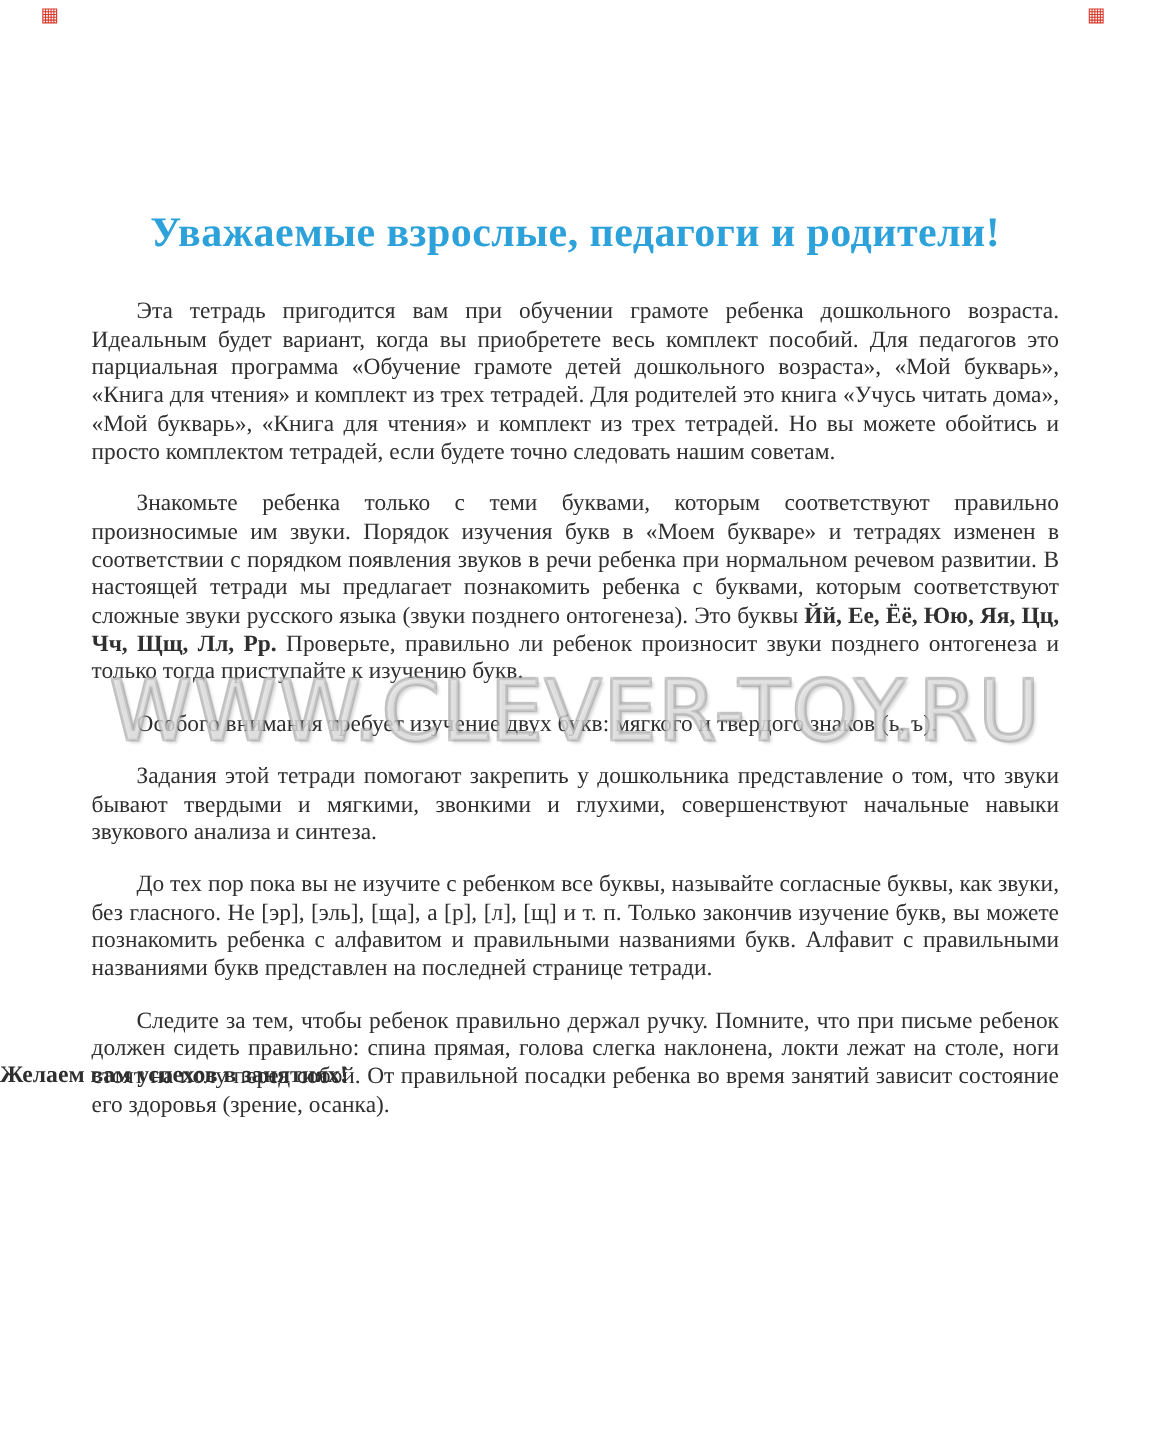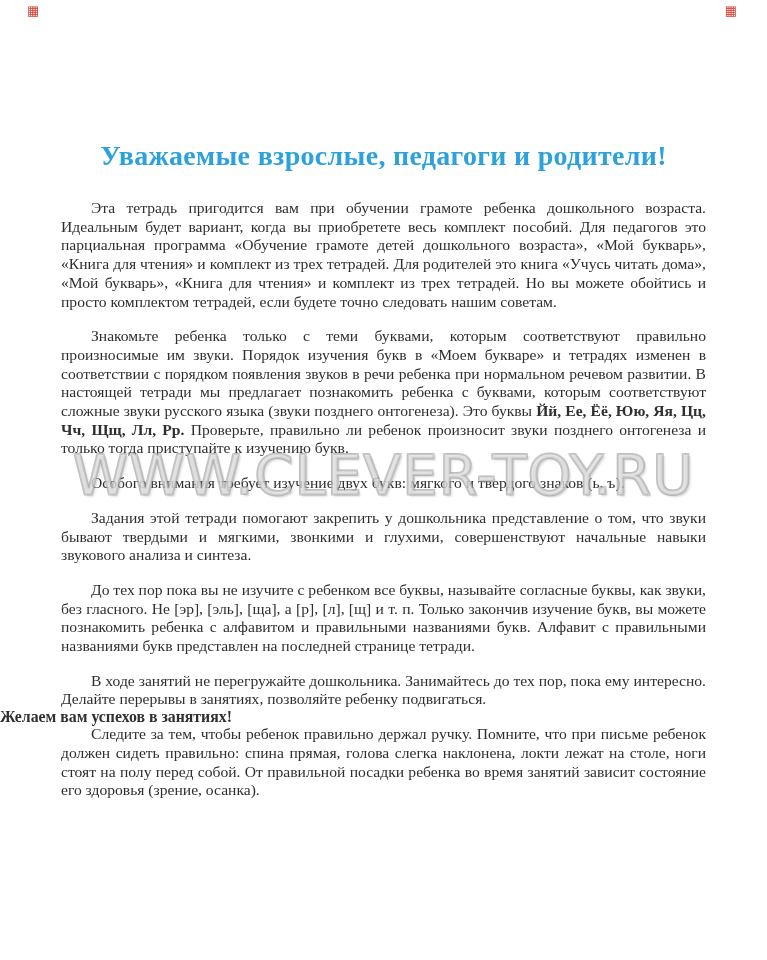--- a/index.html
+++ b/index.html
@@ -89,21 +89,20 @@
   <span class="corner-mark right">▦</span>
 
   <h1 class="title">Уважаемые взрослые, педагоги и родители!</h1>
 
   <div class="body-text" id="paragraphs">
       <p><span>Эта тетрадь пригодится вам при обучении грамоте ребенка дошкольного возраста. Идеальным будет вариант, когда вы приобретете весь комплект пособий. Для педагогов это парциальная программа «Обучение грамоте детей дошкольного возраста», «Мой букварь», «Книга для чтения» и комплект из трех тетрадей. Для родителей это книга «Учусь читать дома», «Мой букварь», «Книга для чтения» и комплект из трех тетрадей. Но вы можете обойтись и просто комплектом тетрадей, если будете точно следовать нашим советам.</span></p>
       <p><span>Знакомьте ребенка только с теми буквами, которым соответствуют правильно произносимые им звуки. Порядок изучения букв в «Моем букваре» и тетрадях изменен в соответствии с порядком появления звуков в речи ребенка при нормальном речевом развитии. В настоящей тетради мы предлагает познакомить ребенка с буквами, которым соответствуют сложные звуки русского языка (звуки позднего онтогенеза). Это буквы </span><span class="b">Йй, Ее, Ёё, Юю, Яя, Цц, Чч, Щщ, Лл, Рр.</span><span> Проверьте, правильно ли ребенок произносит звуки позднего онтогенеза и только тогда приступайте к изучению букв.</span></p>
       <p><span>Особого внимания требует изучение двух букв: мягкого и твердого знаков (ь, ъ).</span></p>
       <p><span>Задания этой тетради помогают закрепить у дошкольника представление о том, что звуки бывают твердыми и мягкими, звонкими и глухими, совершенствуют начальные навыки звукового анализа и синтеза.</span></p>
       <p><span>До тех пор пока вы не изучите с ребенком все буквы, называйте согласные буквы, как звуки, без гласного. Не [эр], [эль], [ща], а [р], [л], [щ] и т. п. Только закончив изучение букв, вы можете познакомить ребенка с алфавитом и правильными названиями букв. Алфавит с правильными названиями букв представлен на последней странице тетради.</span></p>
-      <p><span>В ходе занятий не перегружайте дошкольника. Занимайтесь до тех пор, пока ему интересно. Делайте перерывы в занятиях, позволяйте ребенку подвигаться.</span></p>
       <p><span>Следите за тем, чтобы ребенок правильно держал ручку. Помните, что при письме ребенок должен сидеть правильно: спина прямая, голова слегка наклонена, локти лежат на столе, ноги стоят на полу перед собой. От правильной посадки ребенка во время занятий зависит состояние его здоровья (зрение, осанка).</span></p>
     </div>
 
   <div class="closing">Желаем вам успехов в занятиях!</div>
 
   <div class="watermark">WWW.CLEVER-TOY.RU</div>
 
 </div>
 
 </body></html>

